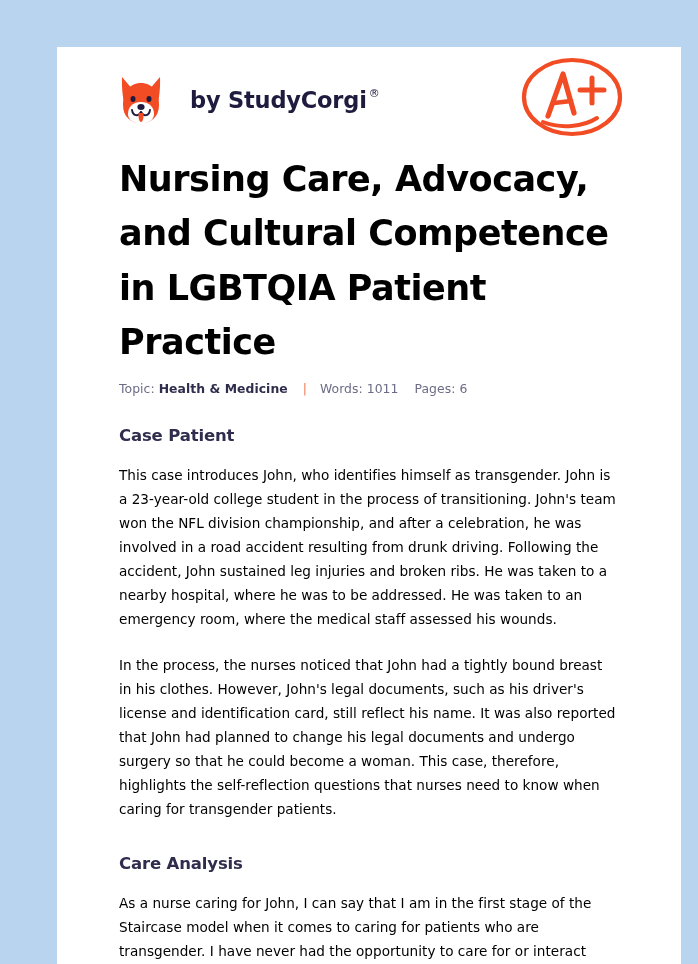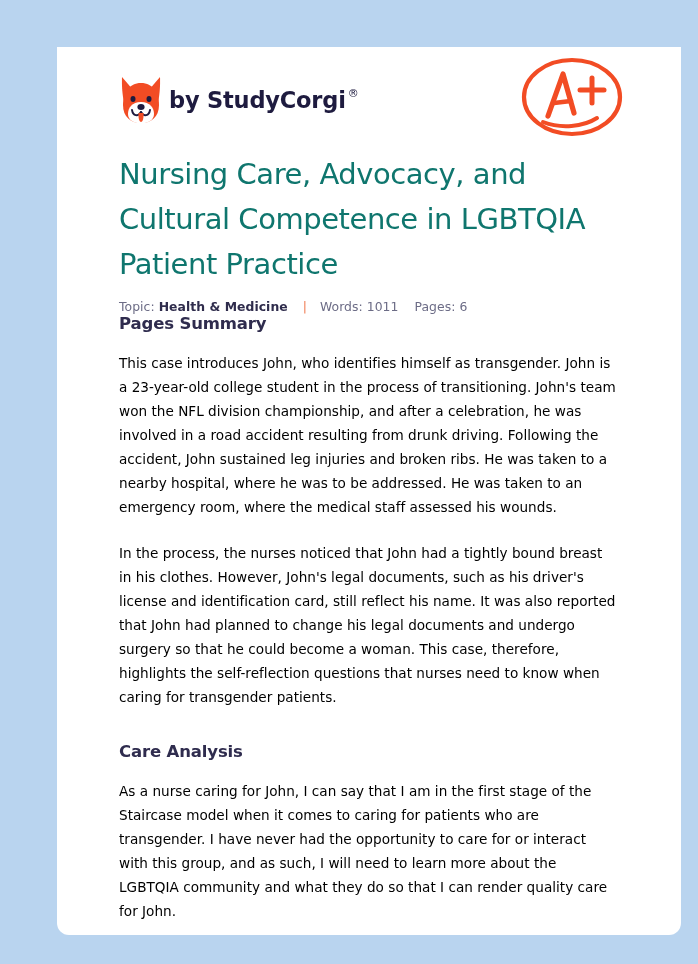--- a/index.html
+++ b/index.html
@@ -30,21 +30,21 @@
   .header {
     position: relative;
     height: 105px;
     margin: 0 62px 0 62px;
     display: flex;
     align-items: center;
   }
   .brand {
     display: flex;
     align-items: center;
-    gap: 6px;
+    gap: 27px;
   }
   .corgi-logo {
     width: 44px;
     height: 50px;
     display: block;
     flex: 0 0 auto;
   }
   .brand-text {
     font-family: "DejaVu Sans", sans-serif;
     font-size: 22.5px;
@@ -71,32 +71,33 @@
     height: 88px;
   }
 
   
   .content {
     margin: 0 62px;
   }
 
   .doc-title {
     font-family: "DejaVu Sans", sans-serif;
-    font-size: 29px;
-    font-weight: normal;
+    font-size: 35px;
+    font-weight: bold;
     line-height: 1.55;
-    color: #0f766e;
+    color: #000000;
     letter-spacing: -0.45px;
     margin: 0 0 12px 0;
     max-width: 490px;
   }
 
   .meta {
     font-size: 12.4px;
     color: #6c6c86;
+    margin-bottom: 30px;
     white-space: nowrap;
     letter-spacing: 0.05px;
   }
   .meta .label { color: #6c6c86; }
   .meta .value-strong {
     color: #2f2c4c;
     font-weight: bold;
   }
   .meta .sep {
     color: #f07a50;
@@ -180,21 +181,21 @@
       <span class="label">Topic:</span>
       <span class="value-strong">Health &amp; Medicine</span>
       <span class="sep">|</span>
       <span class="label">Words:</span>
       <span class="label">1011</span>
       <span class="gap"></span>
       <span class="label">Pages:</span>
       <span class="label">6</span>
     </div>
 
-    <h2 class="section-heading">Pages Summary</h2>
+    <h2 class="section-heading">Case Patient</h2>
     <p class="para">This case introduces John, who identifies himself as transgender. John is a 23-year-old college student in the process of transitioning. John's team won the NFL division championship, and after a celebration, he was involved in a road accident resulting from drunk driving. Following the accident, John sustained leg injuries and broken ribs. He was taken to a nearby hospital, where he was to be addressed. He was taken to an emergency room, where the medical staff assessed his wounds.</p>
     <p class="para">In the process, the nurses noticed that John had a tightly bound breast in his clothes. However, John's legal documents, such as his driver's license and identification card, still reflect his name. It was also reported that John had planned to change his legal documents and undergo surgery so that he could become a woman. This case, therefore, highlights the self-reflection questions that nurses need to know when caring for transgender patients.</p>
 
     <h2 class="section-heading spaced">Care Analysis</h2>
     <p class="para">As a nurse caring for John, I can say that I am in the first stage of the Staircase model when it comes to caring for patients who are transgender. I have never had the opportunity to care for or interact with this group, and as such, I will need to learn more about the LGBTQIA community and what they do so that I can render quality care for John.</p>
 
   </div>
 </div>
 
 </body></html>

